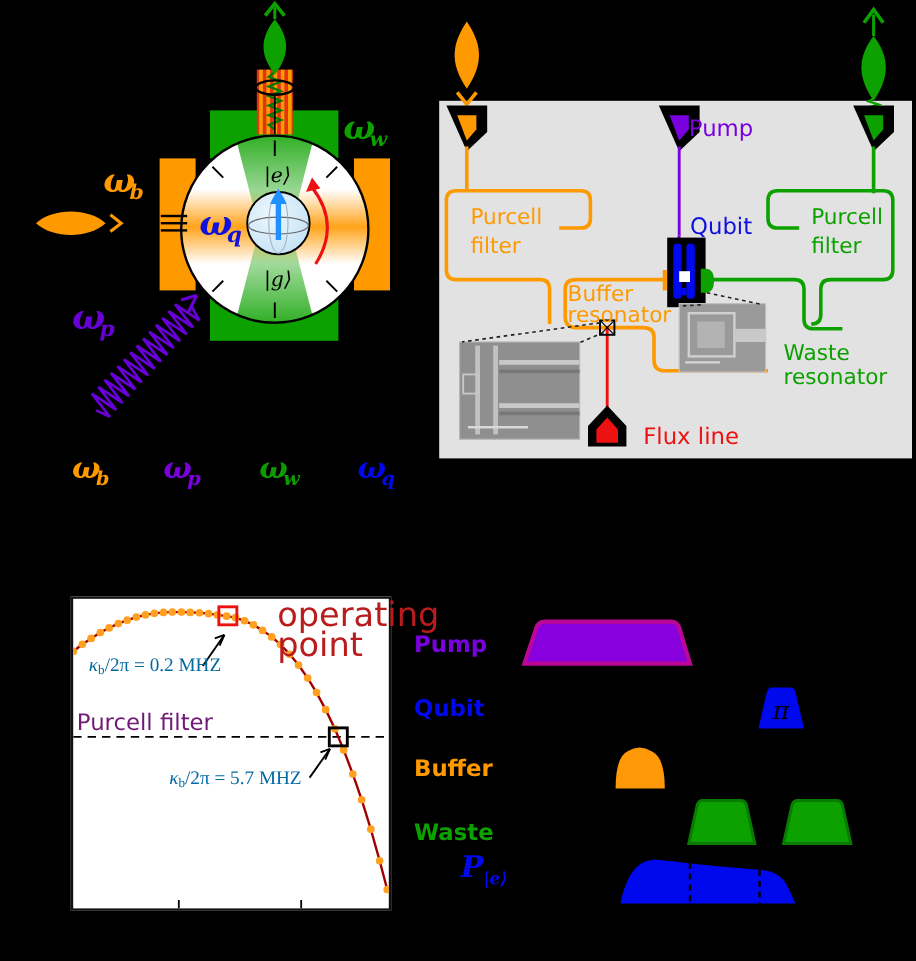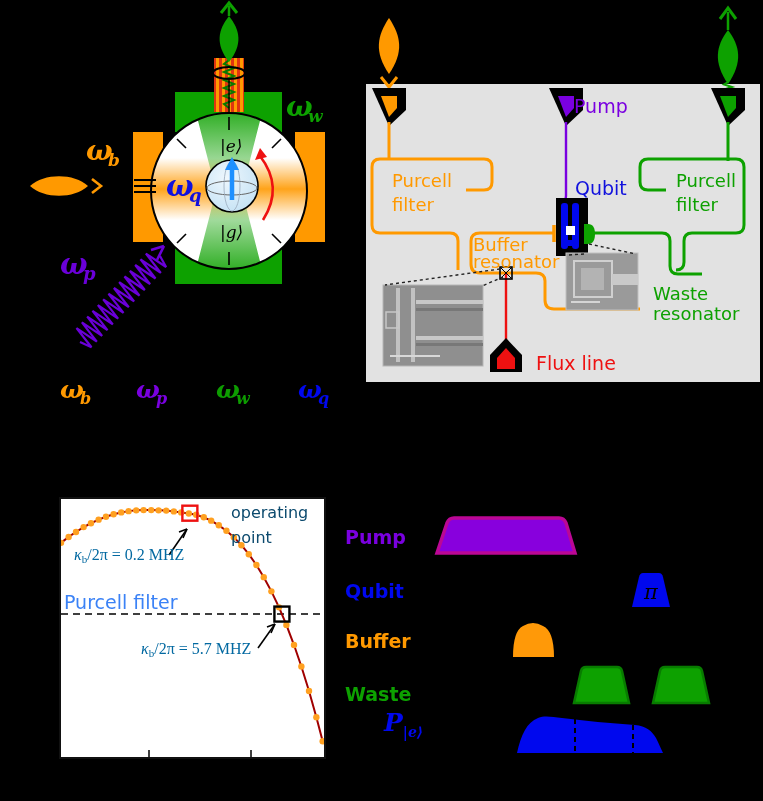--- a/index.html
+++ b/index.html
@@ -4,22 +4,22 @@
 <style>
   html,body{margin:0;padding:0;background:#000;width:763px;height:801px;overflow:hidden;}
   body{font-family:"DejaVu Sans", sans-serif;position:relative;}
   .panel{position:absolute;}
   svg text{user-select:none;}
   .mathfont{font-family:"DejaVu Serif", serif;font-style:italic;font-weight:bold;}
   .kappa-label{font-family:Liberation Serif, serif;color:#0369a1;font-size:16px;white-space:nowrap;}
   .kappa-label .sub{font-size:11px;vertical-align:-3px;}
   #panel-c{background:#fff;border:2px solid #111;box-sizing:content-box;}
   .c-overlay{position:absolute;line-height:1.2;}
-  #op-label{color:#0c4a6e;font-size:16px;line-height:25px;font-weight:normal;}
-  #purcell-c-label{color:#3b82f6;font-size:19px;}
+  #op-label{color:#b91c1c;font-size:28px;line-height:25px;font-weight:normal;}
+  #purcell-c-label{color:#701a75;font-size:19px;}
   .d-label{position:absolute;font-weight:bold;font-size:19px;white-space:nowrap;}
   #pe-label{font-size:25px;font-weight:bold;font-style:italic;font-family:"DejaVu Serif",serif;margin-left:20px;}
   #pe-label .sub{font-size:14px;vertical-align:-6px;font-weight:bold;}
 </style>
 </head>
 <body>
 
 <div id="panel-a" class="panel" style="left:0;top:0;width:360px;height:430px;">
 <svg width="360" height="430" viewBox="0 0 360 430">
   <defs>

